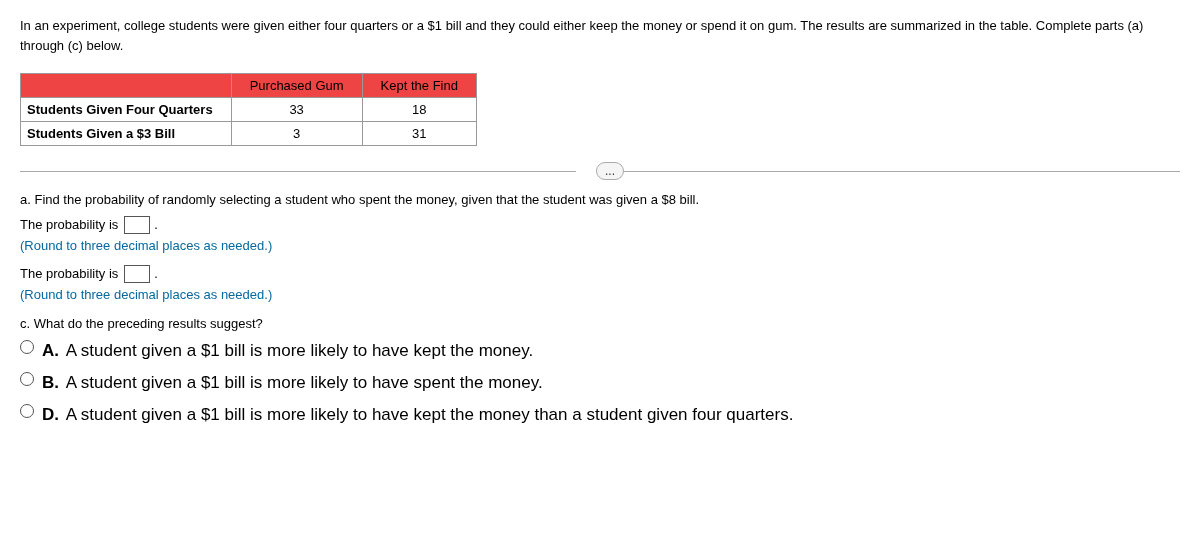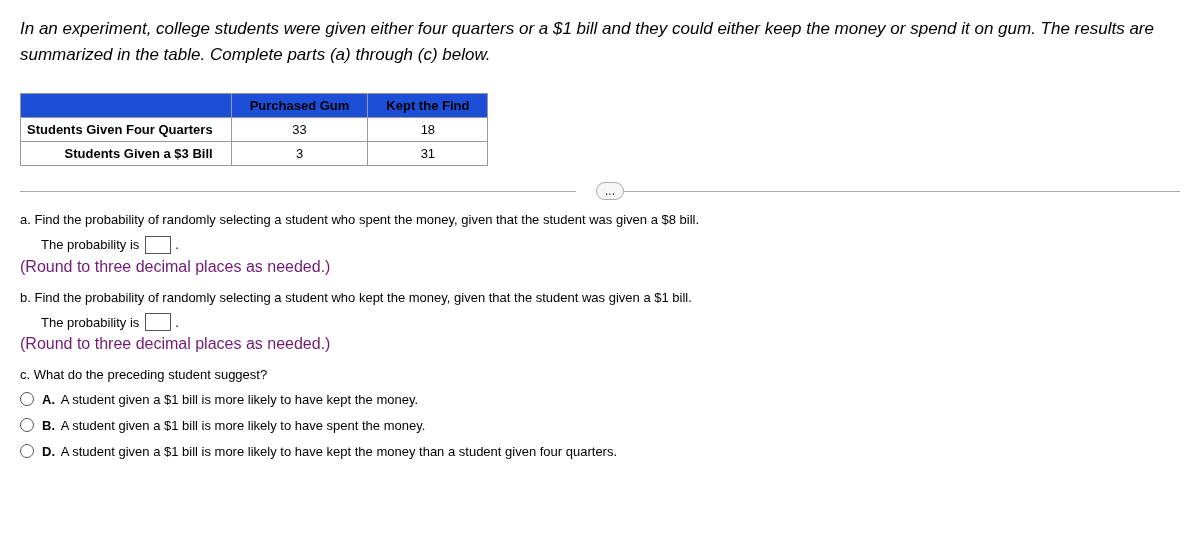--- a/index.html
+++ b/index.html
@@ -6,45 +6,44 @@
     body {
       font-family: Arial, sans-serif;
       font-size: 13px;
       background: #fff;
       color: #000;
       padding: 16px 20px;
       width: 1200px;
       min-height: 558px;
     }
     .intro-text {
-      font-size: 17px;
+      font-size: 13px;
       line-height: 1.5;
-      margin-bottom: 26px;
+      margin-bottom: 18px;
       max-width: 1140px;
-      font-style: italic;
     }
     .table-container {
       margin-bottom: 8px;
       display: inline-block;
     }
     table {
       border-collapse: collapse;
       font-size: 13px;
     }
     table th, table td {
       border: 1px solid #999;
       padding: 4px 18px;
       text-align: center;
     }
     table th {
-      font-weight: bold;
-      background: #1d4ed8;
+      font-weight: normal;
+      background: #ef4444;
     }
     table td:first-child {
-      text-align: right;
+      text-align: left;
       font-weight: bold;
       border-right: 1px solid #999;
     }
     table tr td:first-child {
       padding-left: 6px;
     }
     .expand-btn {
       display: inline-block;
       border: 1px solid #aaa;
       border-radius: 10px;
@@ -63,33 +62,32 @@
       font-size: 13px;
       margin-bottom: 6px;
       line-height: 1.5;
     }
     .probability-line {
       margin-bottom: 4px;
       display: flex;
       align-items: center;
       gap: 4px;
       font-size: 13px;
-      margin-left: 21px;
     }
     .answer-box {
       display: inline-block;
       width: 26px;
       height: 18px;
       border: 1px solid #555;
       vertical-align: middle;
       margin-left: 2px;
     }
     .round-note {
-      color: #701a75;
-      font-size: 16px;
+      color: #0369a1;
+      font-size: 13px;
       margin-bottom: 10px;
     }
     .radio-option {
       display: flex;
       align-items: flex-start;
       gap: 8px;
       margin-bottom: 8px;
       font-size: 13px;
     }
     .radio-circle {
@@ -97,21 +95,21 @@
       height: 14px;
       border: 1px solid #555;
       border-radius: 50%;
       flex-shrink: 0;
       margin-top: 1px;
       cursor: pointer;
       background: #fff;
       display: inline-block;
     }
     .option-label {
-      font-size: 13px;
+      font-size: 17px;
       line-height: 1.4;
     }
     .option-letter {
       font-weight: bold;
       margin-right: 2px;
     }
     .table-and-btn {
       display: flex;
       align-items: flex-start;
       gap: 10px;
@@ -158,31 +156,30 @@
   <p class="section-label">a. Find the probability of randomly selecting a student who spent the money, given that the student was given a $8 bill.</p>
   <div class="probability-line">
     <span>The probability is</span>
     <span class="answer-box"></span>
     <span>.</span>
   </div>
   <p class="round-note">(Round to three decimal places as needed.)</p>
 </div>
 
 <div class="section">
-  <p class="section-label">b. Find the probability of randomly selecting a student who kept the money, given that the student was given a $1 bill.</p>
   <div class="probability-line">
     <span>The probability is</span>
     <span class="answer-box"></span>
     <span>.</span>
   </div>
   <p class="round-note">(Round to three decimal places as needed.)</p>
 </div>
 
 <div class="section">
-  <p class="section-label">c. What do the preceding student suggest?</p>
+  <p class="section-label">c. What do the preceding results suggest?</p>
   <div id="options-container">
       <div class="radio-option">
         <span class="radio-circle"></span>
         <span class="option-label"><span class="option-letter">A.  </span>A student given a $1 bill is more likely to have kept the money.</span>
       </div>
       <div class="radio-option">
         <span class="radio-circle"></span>
         <span class="option-label"><span class="option-letter">B.  </span>A student given a $1 bill is more likely to have spent the money.</span>
       </div>
       <div class="radio-option">

